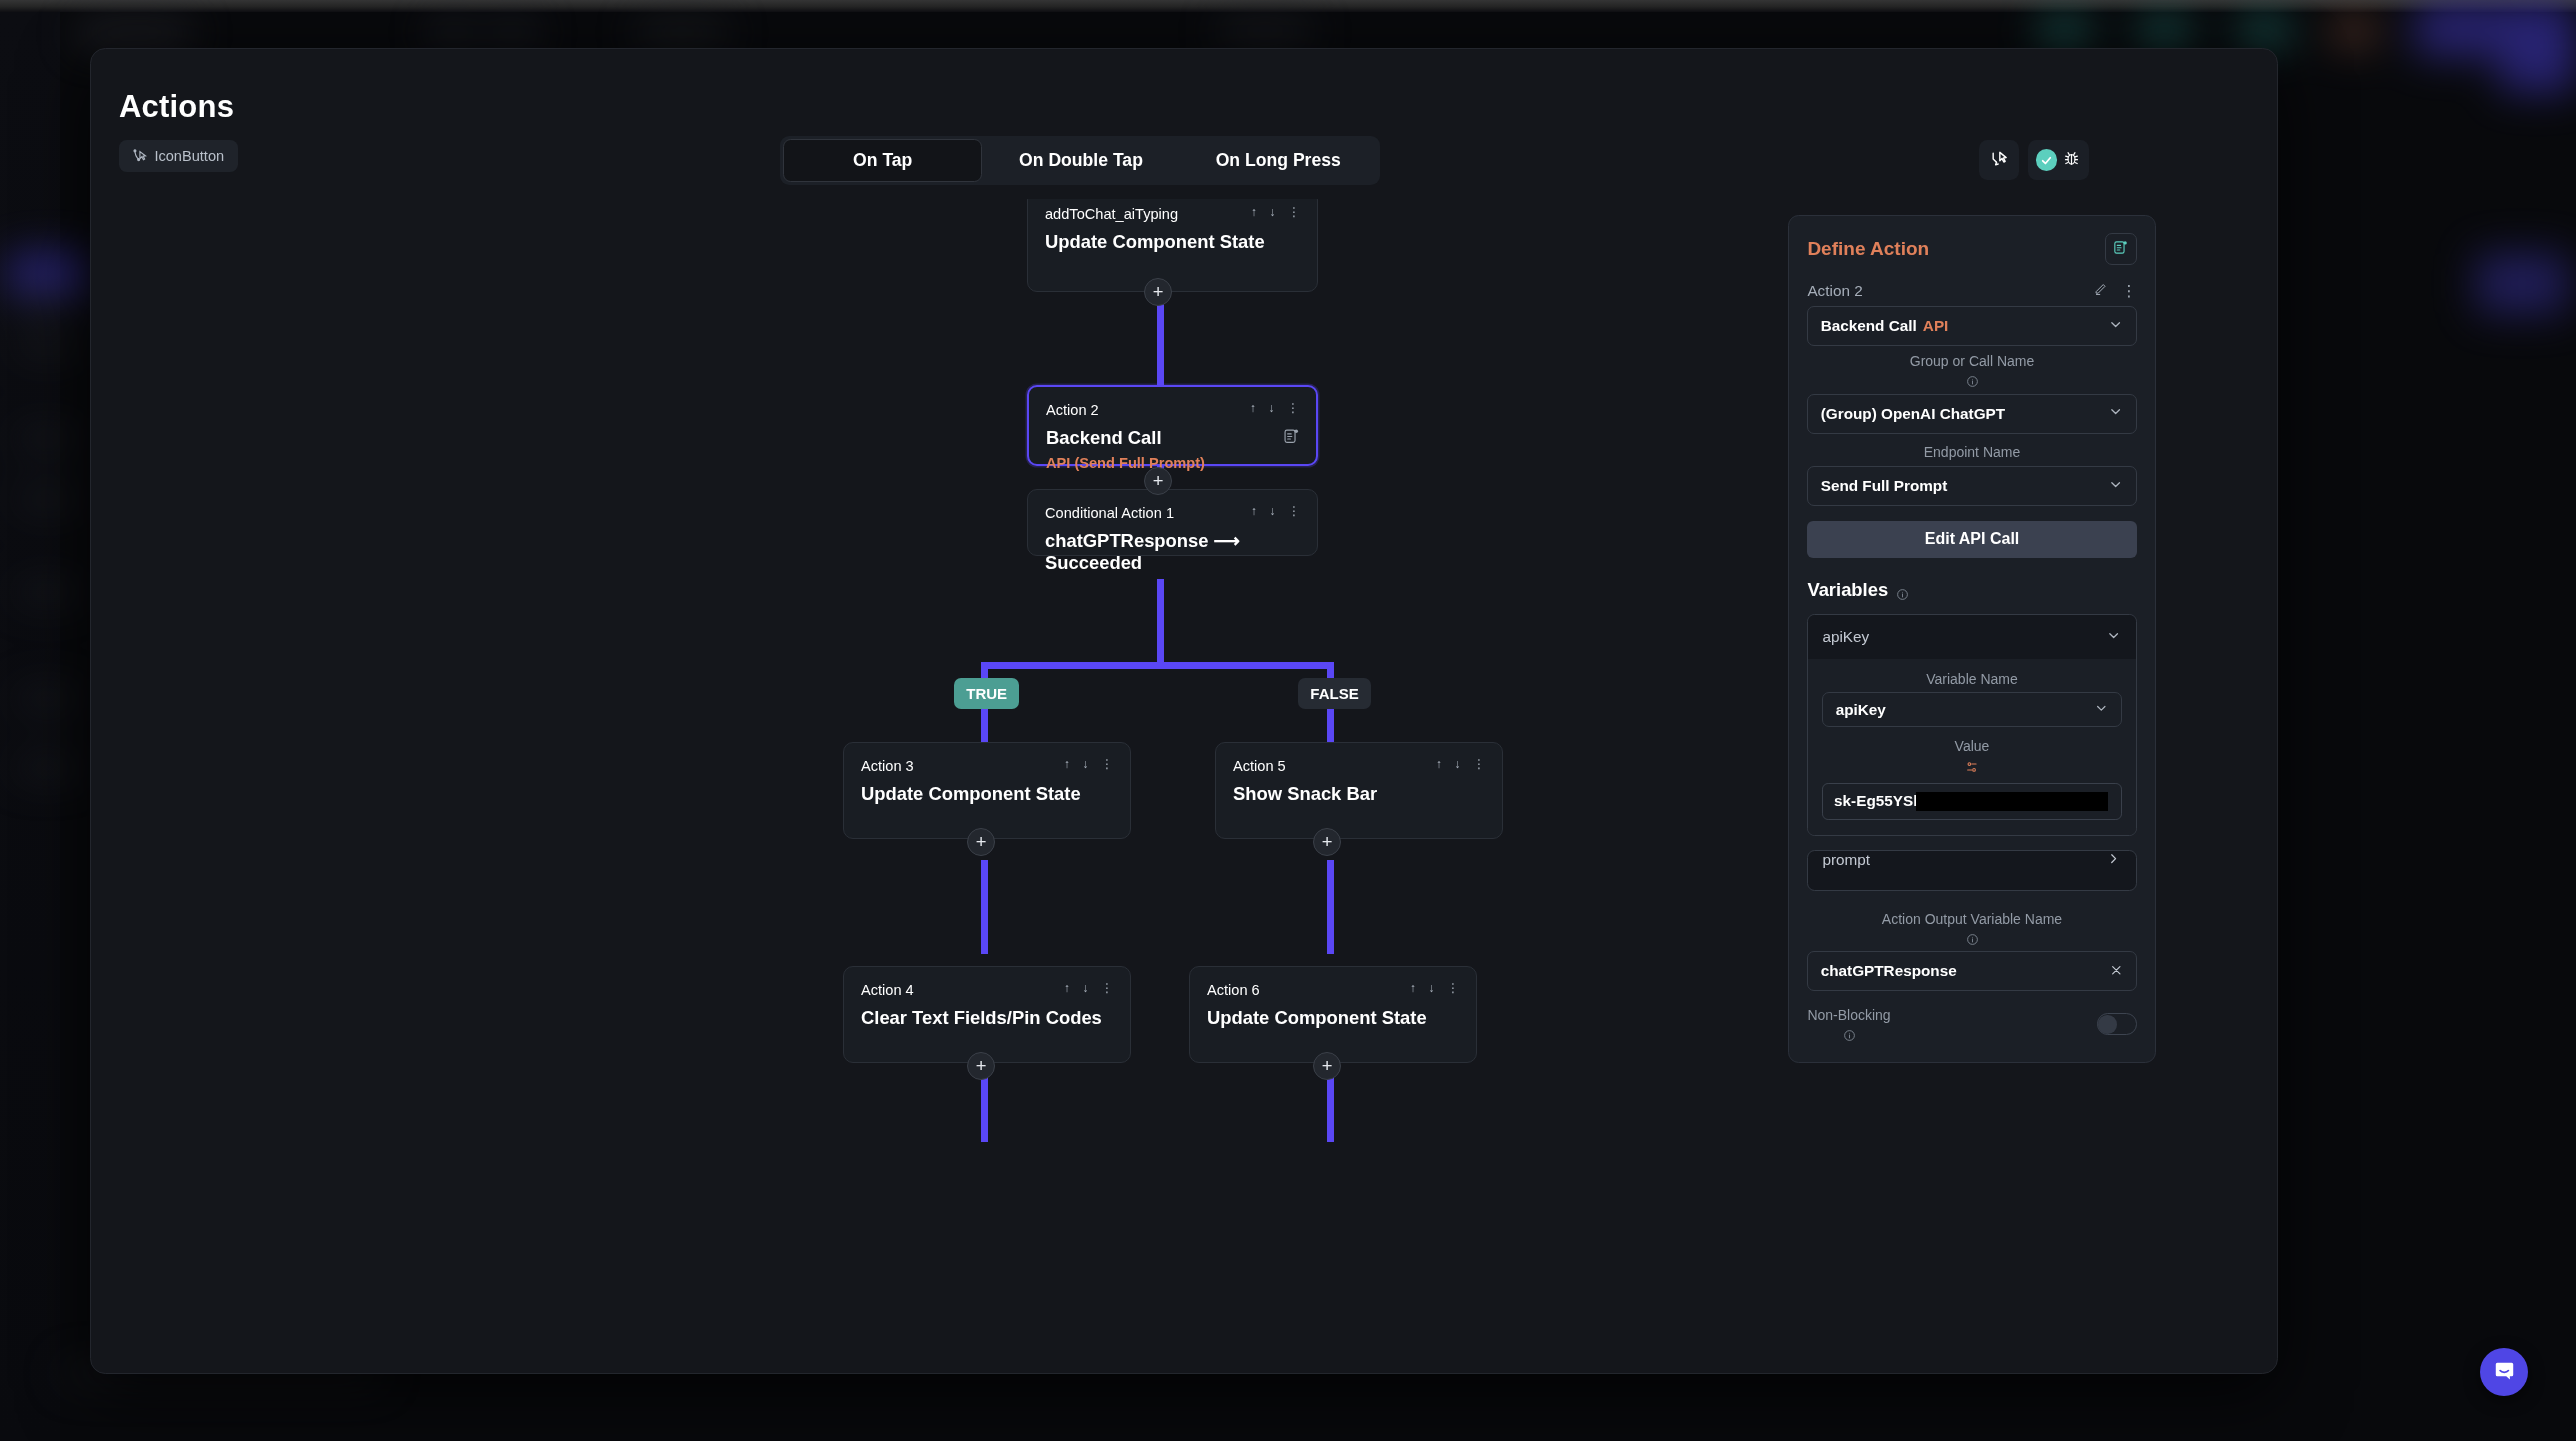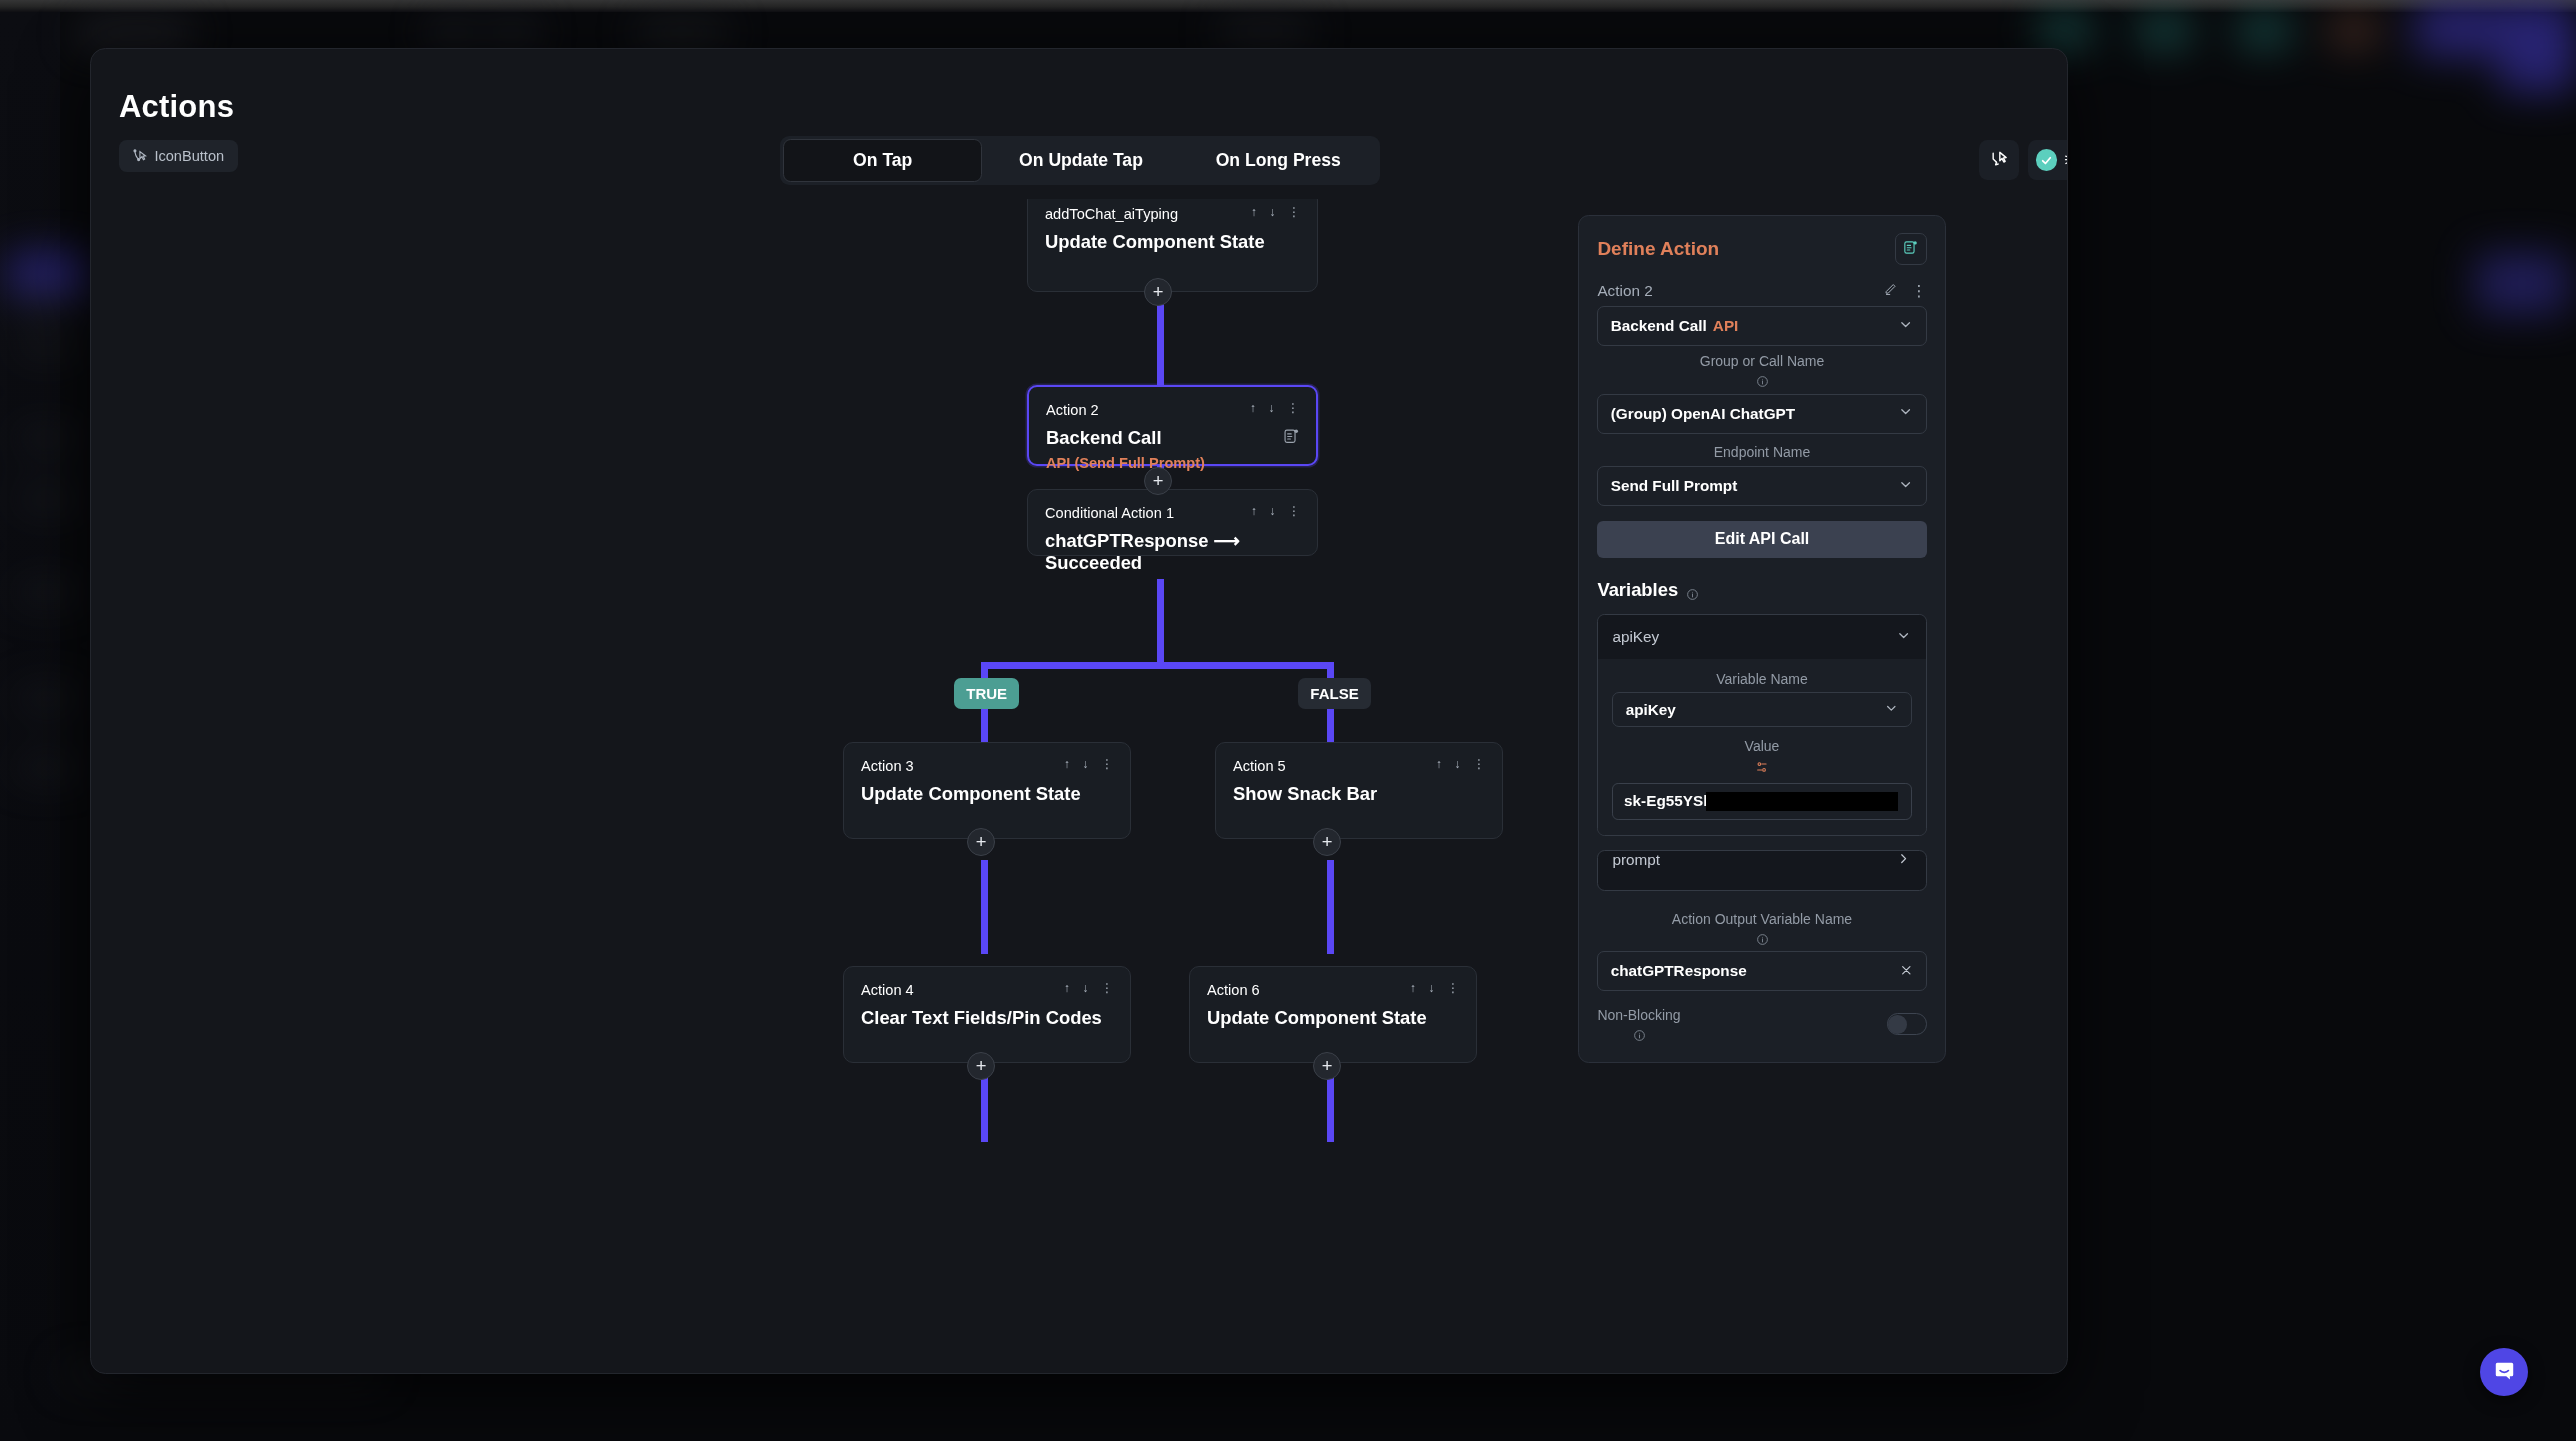--- a/index.html
+++ b/index.html
@@ -20,21 +20,21 @@
   #backdrop .blur-layer { position: absolute; inset: 0; filter: blur(20px); opacity: .62; }
   #backdrop .bsq { position: absolute; border-radius: 7.7px; }
   #backdrop .leftrail {
     position: absolute; left: 0; top: 12.3px; width: 60px; bottom: 0;
     background: linear-gradient(180deg,#0c0d12,#090a0e);
   }
 
   
   #modal {
     position: absolute;
-    left: 90px; top: 48px; width: 1978px; height: 1326px;
+    left: 90px; top: 48px; width: 2188px; height: 1326px;
     background: #14161b;
     border-radius: 15.3px;
     border: 0.8px solid #23262d;
     box-shadow: 0 20px 69px rgba(0,0,0,.72);
     overflow: hidden;
   }
 
   
   .hdr-title {
     position: absolute; left: 28px; top: 40px;
@@ -243,21 +243,21 @@
         <circle cx="7" cy="4" r="1.4" fill="#aeb6c1"></circle>
         <circle cx="12.2" cy="16.4" r="1.4" fill="#aeb6c1"></circle>
         <path d="M14 5 L14 15 L16.7 12.4 L19 16.6 L20.7 15.7 L18.6 11.6 L22 11.2 Z" fill="none"></path>
       </svg>
     </span>
     <span>IconButton</span>
   </div>
 
   <div class="tabs">
     <div class="tab active">On Tap</div>
-    <div class="tab">On Update Tap</div>
+    <div class="tab">On Double Tap</div>
     <div class="tab">On Long Press</div>
   </div>
 
   <div class="hdr-icons">
     <div class="icon-btn">
       <span>
         <svg width="20" height="20" viewBox="0 0 24 24" fill="none" stroke="#ffffff" stroke-width="1.7" stroke-linejoin="round" stroke-linecap="round">
           <path d="M5 5 L5 12 L9 16"></path>
           <path d="M13 4 L13 14 L15.6 11.5 L17.8 15.6 L19.4 14.8 L17.3 10.8 L20.6 10.4 Z"></path>
           <path d="M9 16 L8 19 L11 18"></path>

